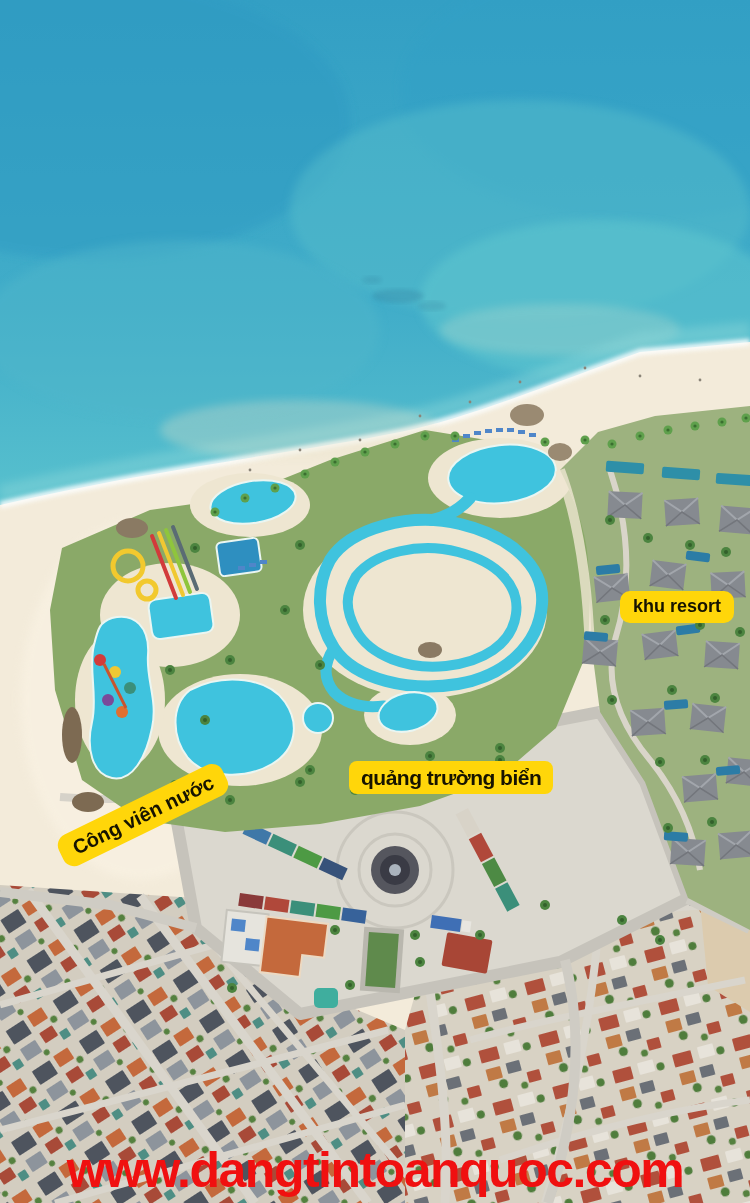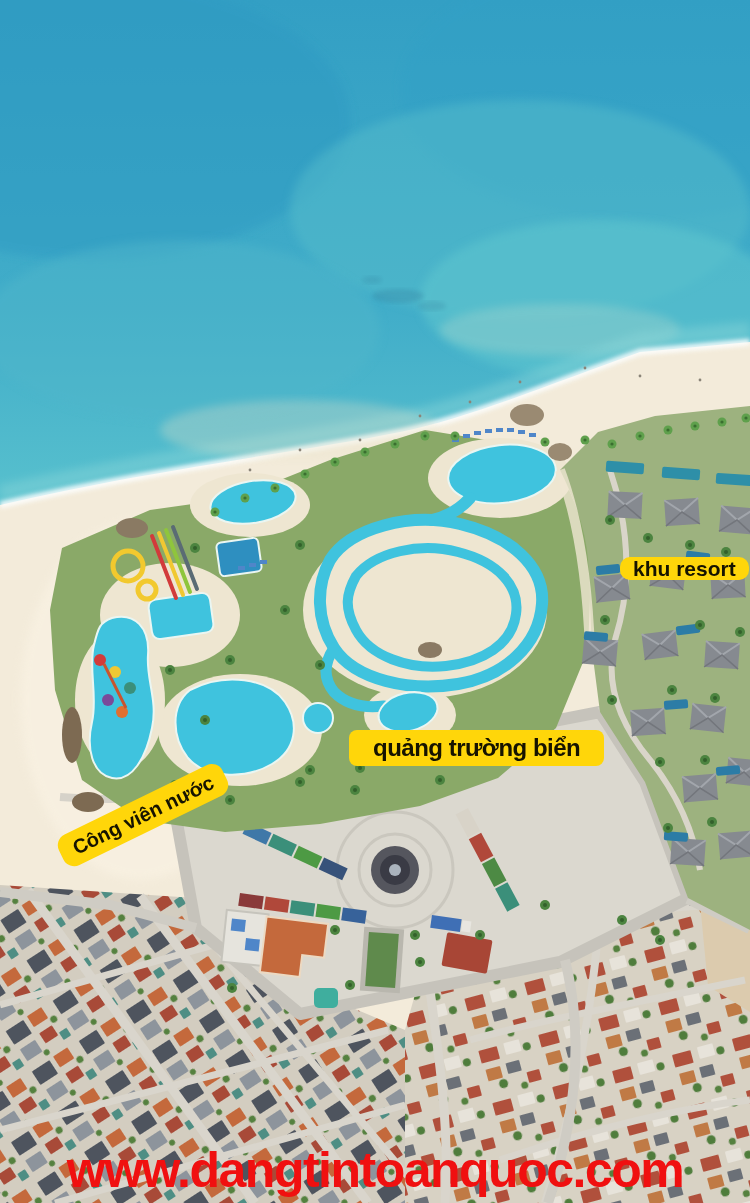--- a/index.html
+++ b/index.html
@@ -11,22 +11,22 @@
   .label{
     position:absolute;
     background:var(--label-bg,#ffd60a);
     color:var(--label-text,#161300);
     font-weight:600;
     border-radius:10px;
     white-space:nowrap;
     line-height:1.1;
   }
   .label.water-park{left:52px;top:798px;padding:6px 14px;font-size:20px;transform:rotate(-26deg);transform-origin:50% 50%;border-radius:12px;}
-  .label.square{left:349px;top:730px;padding:5px 24px;font-size:24px;letter-spacing:-0.5px;border-radius:8px;}
-  .label.resort{left:620px;top:557px;padding:0 13px;font-size:21px;}
+  .label.square{left:349px;top:761px;padding:5px 12px;font-size:21px;letter-spacing:-0.5px;border-radius:8px;}
+  .label.resort{left:620px;top:591px;padding:6px 13px;font-size:18px;}
   .watermark{
     position:absolute;left:50%;bottom:4px;transform:translateX(-50%);
     color:var(--watermark,#f01010);
     font-weight:700;font-size:50px;letter-spacing:-1.5px;white-space:nowrap;
   }
 </style>
 </head>
 <body>
 
 <div class="stage">

